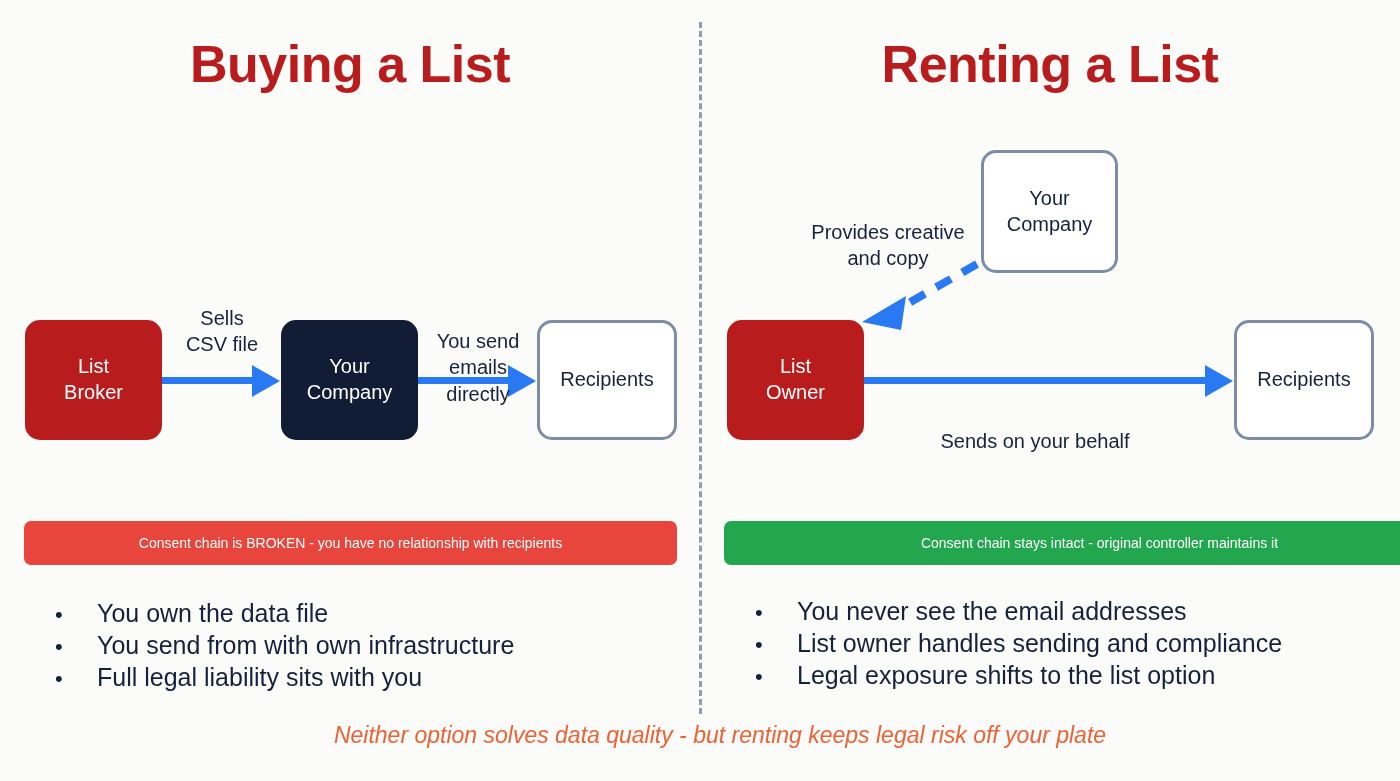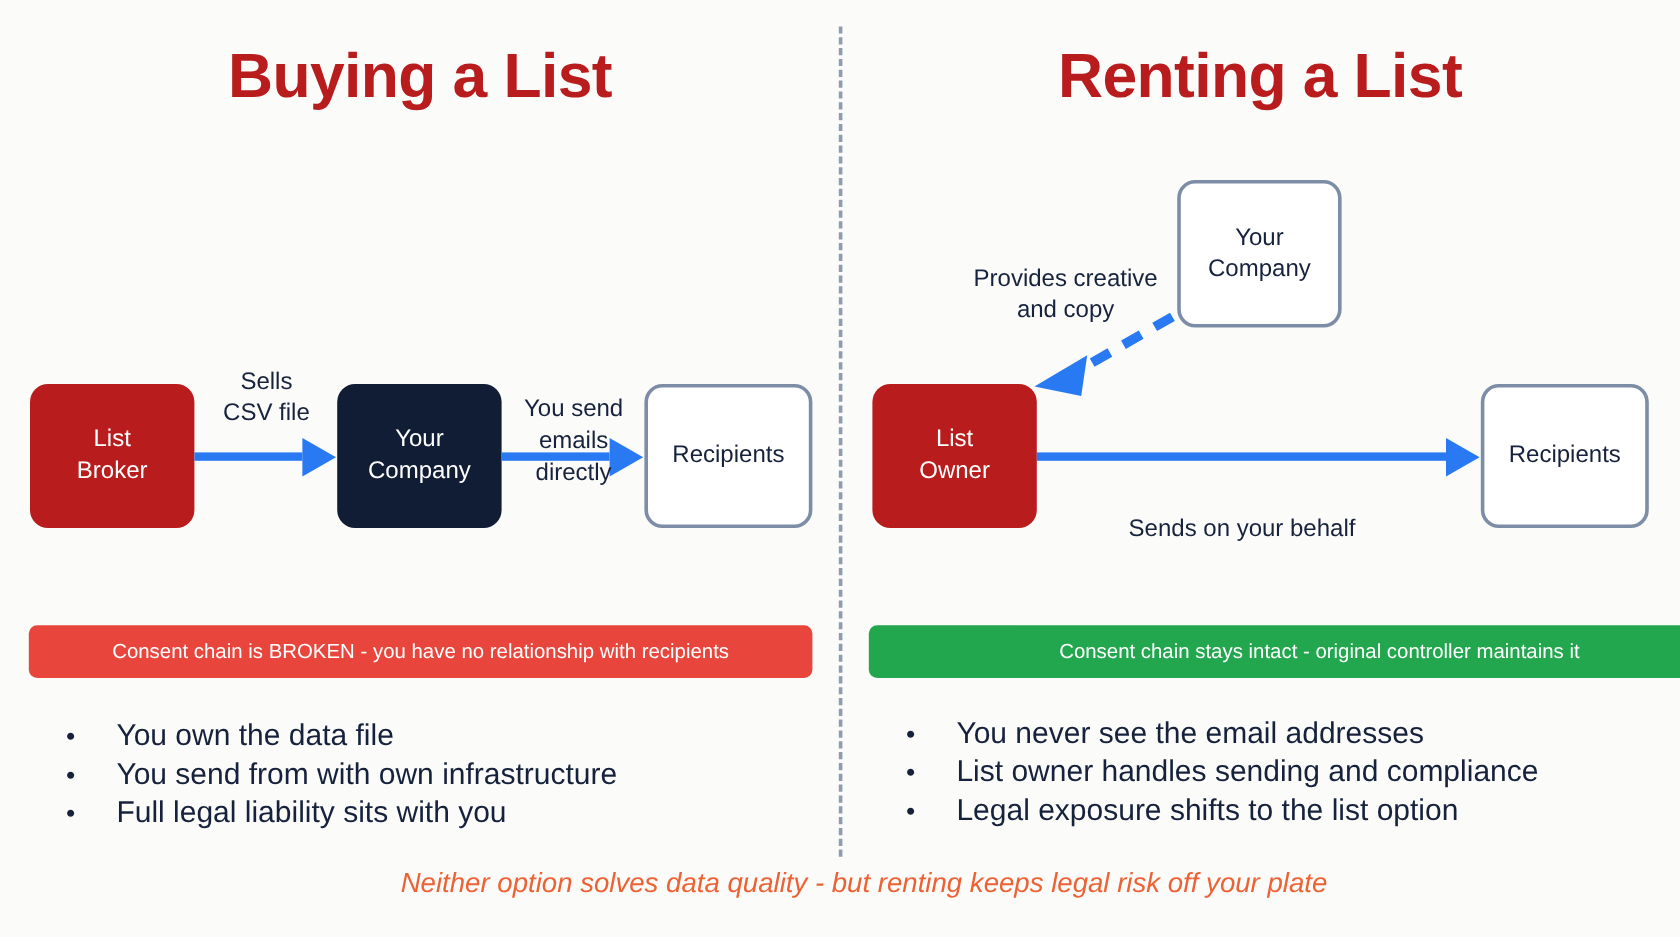--- a/index.html
+++ b/index.html
@@ -109,21 +109,21 @@
   
   .banner {
     position: absolute;
     box-sizing: border-box;
     height: 44px;
     display: flex;
     align-items: center;
     justify-content: center;
     border-radius: 7px;
     color: #ffffff;
-    font-size: 17px;
+    font-size: 14px;
     padding: 0 4px;
   }
   .banner.red   { background: #e8453c; }
   .banner.green { background: #22a74e; }
 
   
   .bullets {
     position: absolute;
     font-size: 25px;
     line-height: 1.27;

